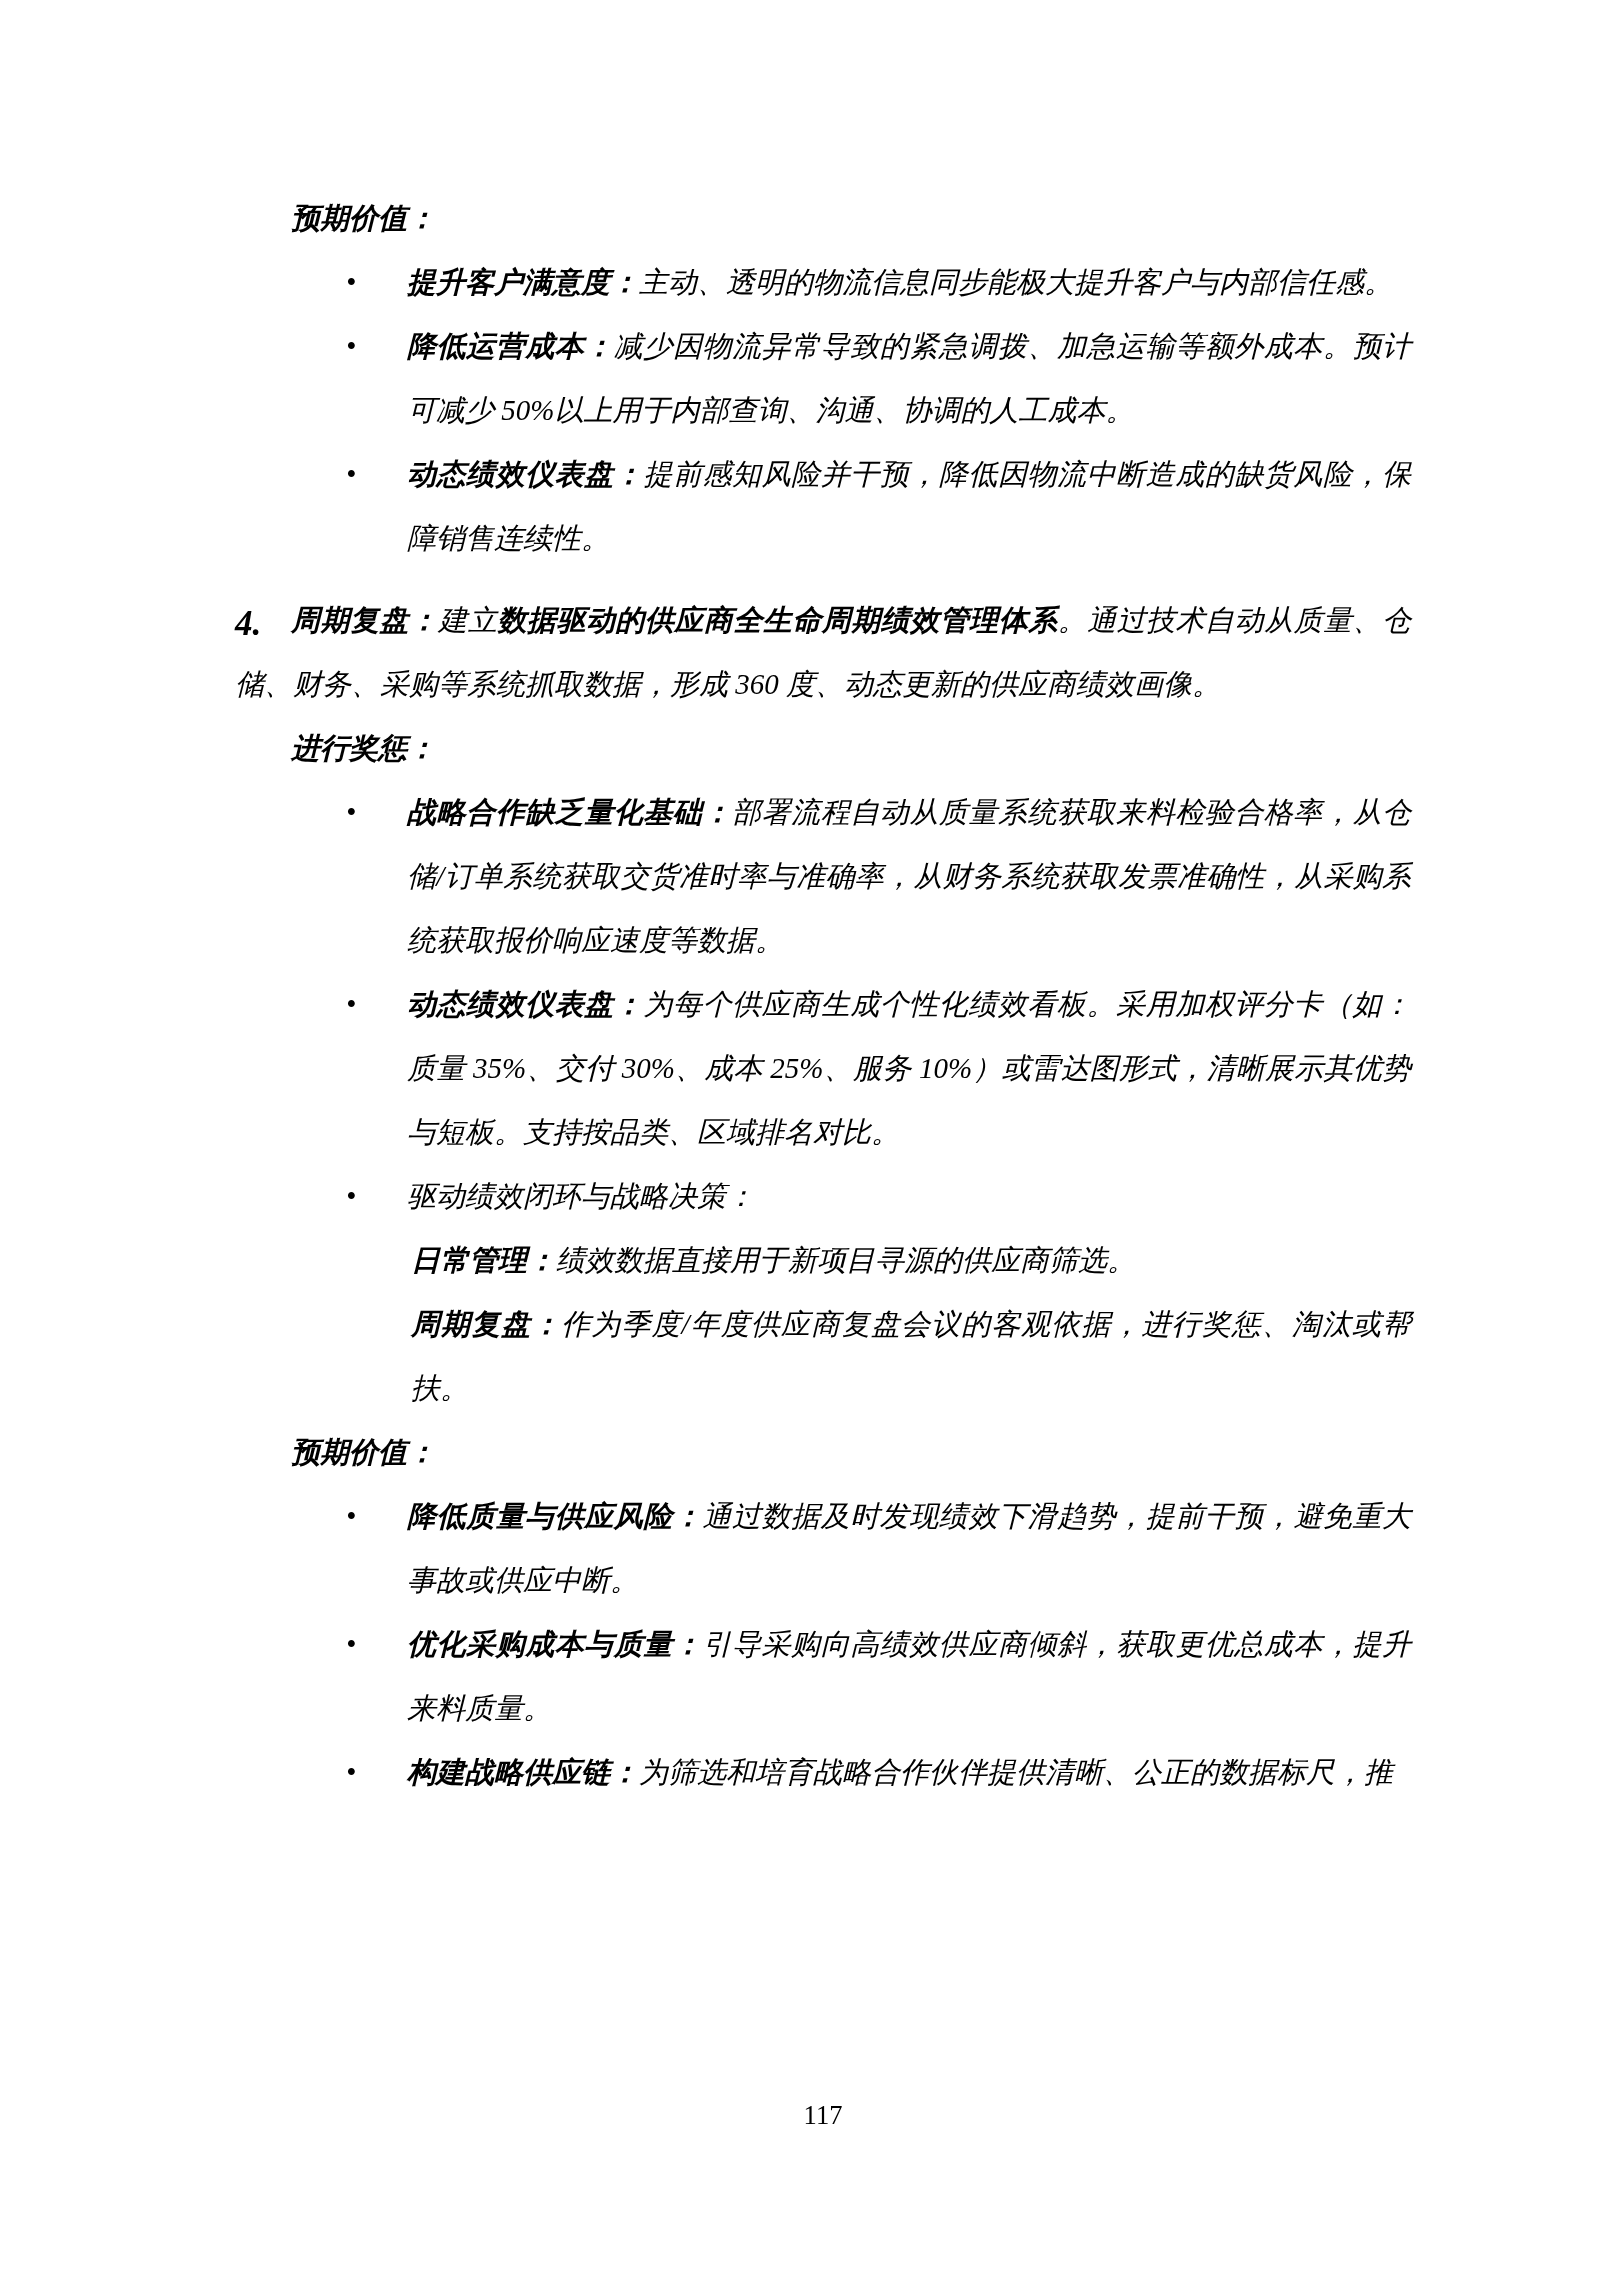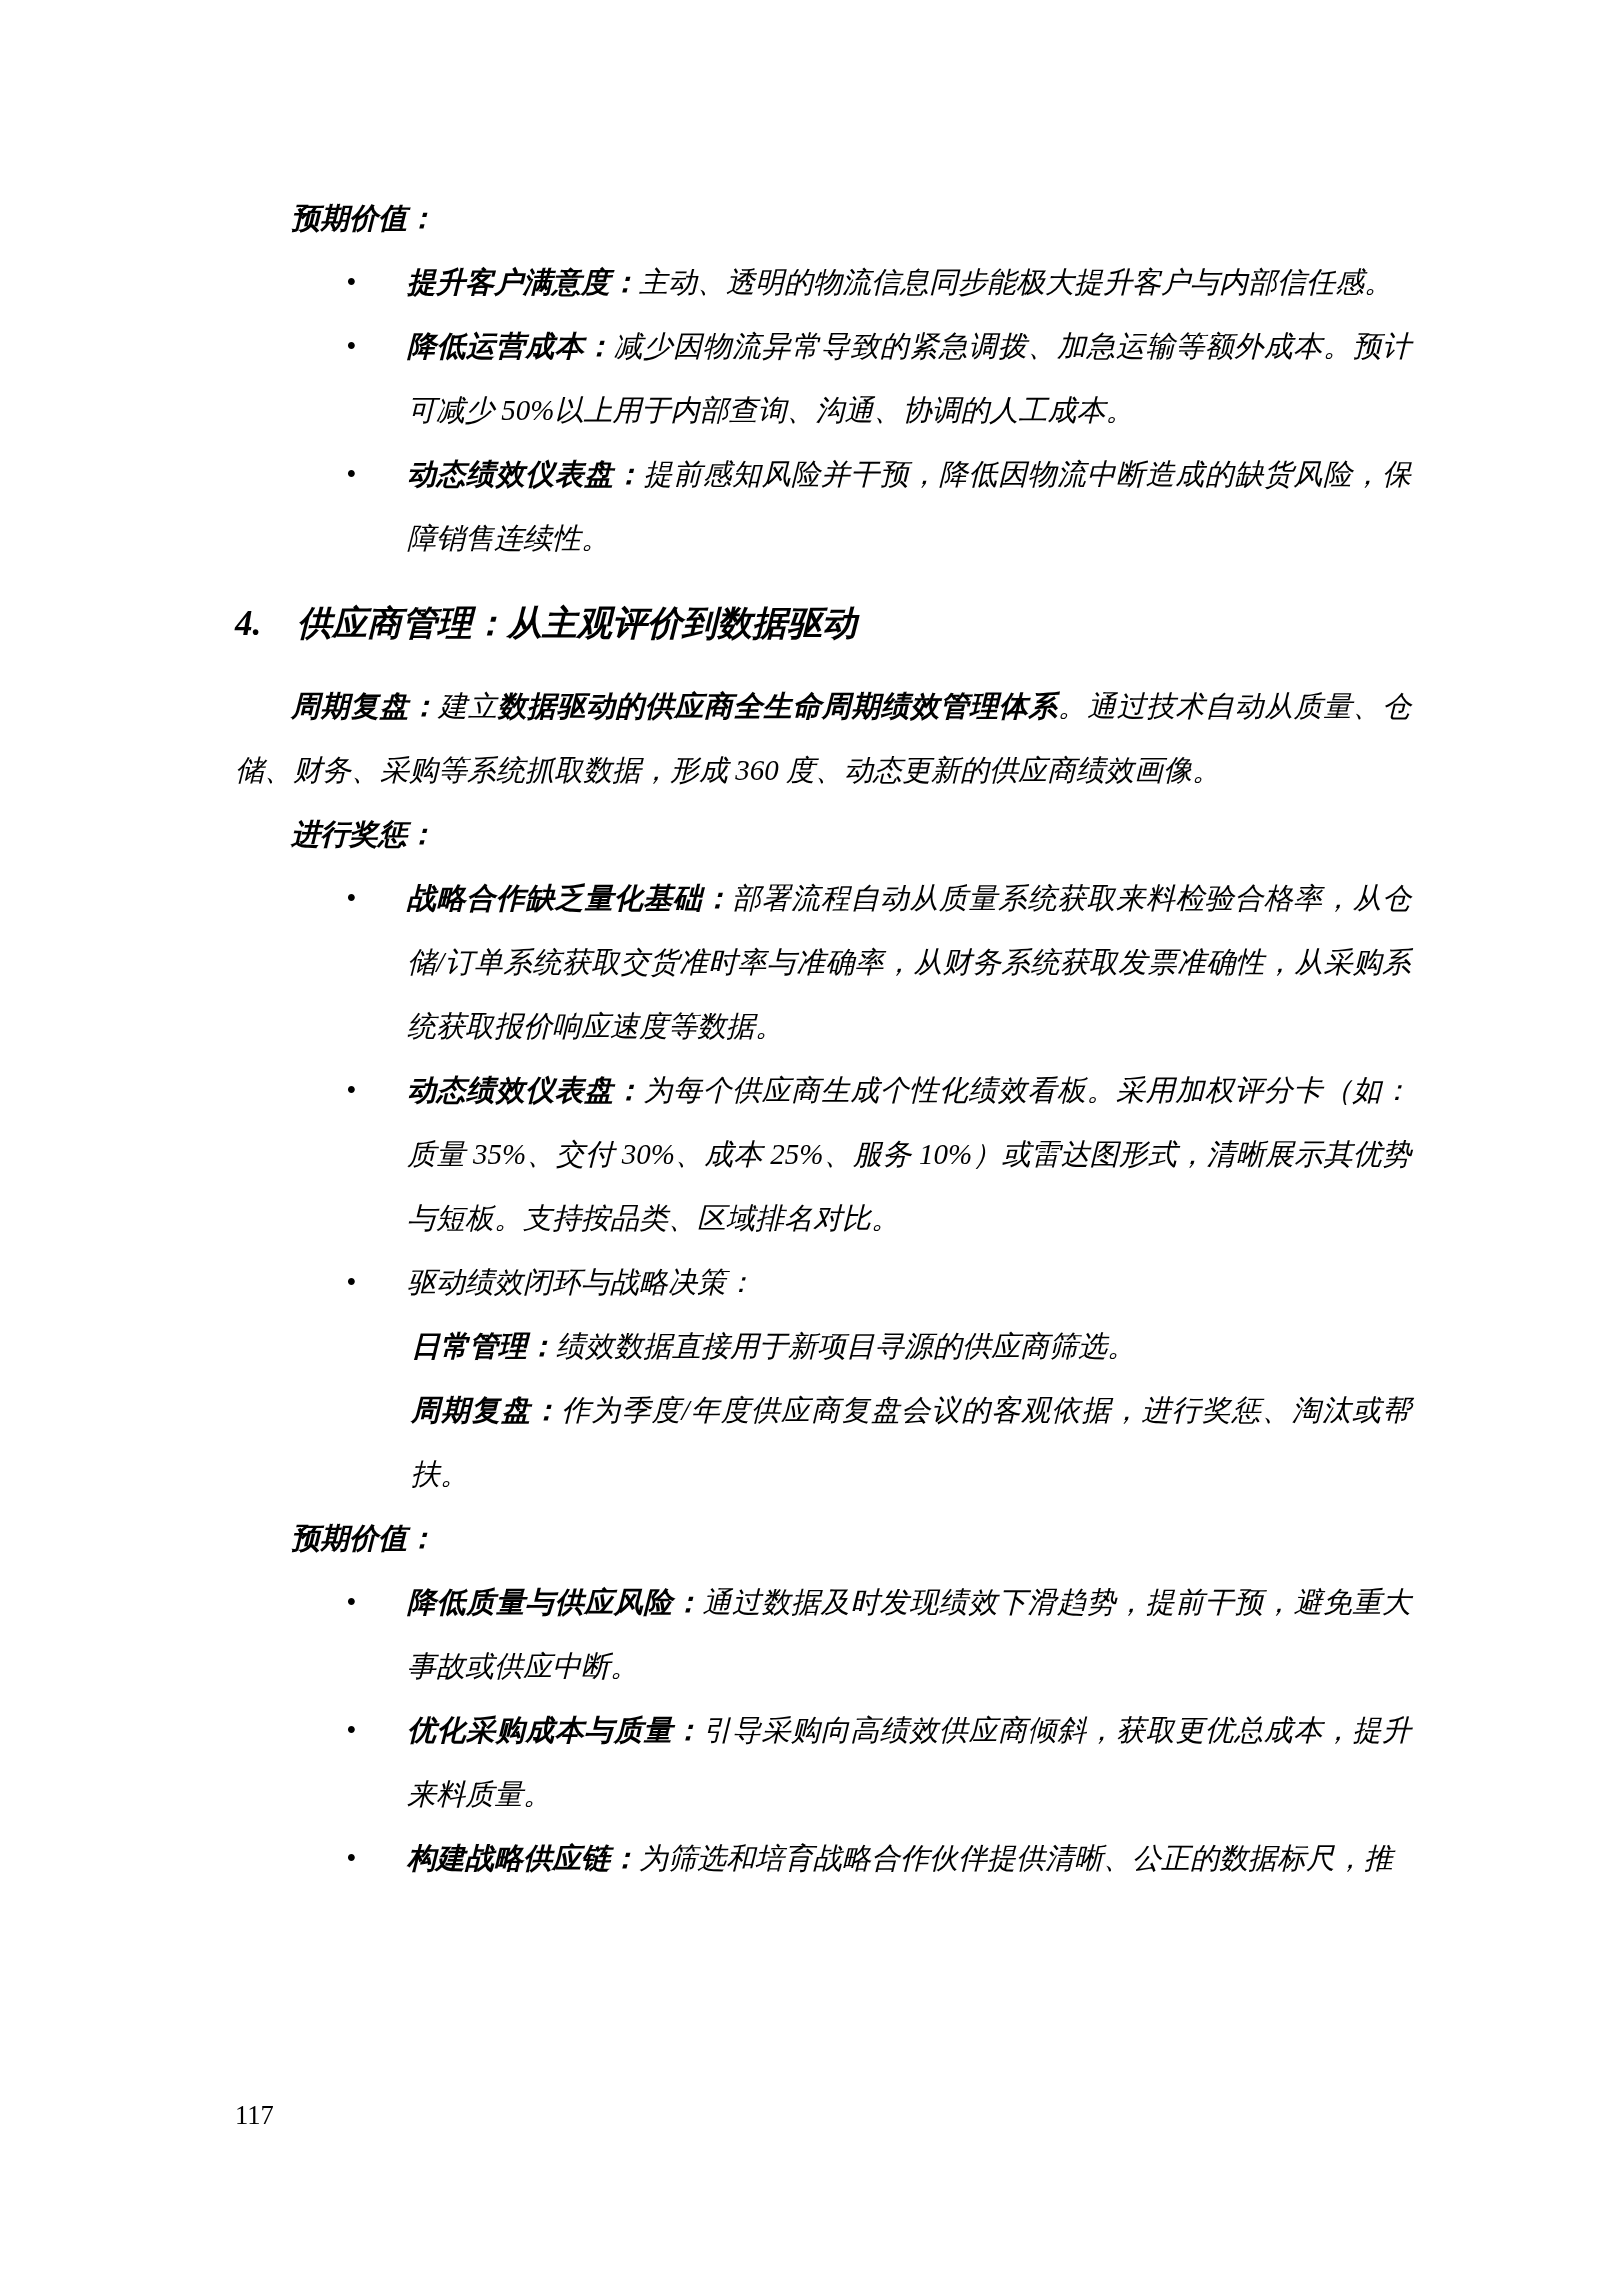--- a/index.html
+++ b/index.html
@@ -49,21 +49,21 @@
   ul.bullets > li > .dot {
     position: absolute;
     left: 111px; top: 0;
     font-size: 29px;
   }
   .sub-item { margin-left: 176px; }
   .page-number {
     position: absolute;
     left: 235px; top: 2096px;
     width: 1176px;
-    text-align: left;
+    text-align: center;
     font-size: 26.5px;
     line-height: 39px;
   }
 </style>
 </head>
 <body>
 
 <div class="page">
   <div class="content">
 
@@ -75,21 +75,21 @@
       </li>
       <li>
         <span class="dot">•</span><span class="bold">降低运营成本：</span><span>减少因物流异常导致的紧急调拨、加急运输等额外成本。预计可减少 50%以上用于内部查询、沟通、协调的人工成本。</span>
       </li>
       <li>
         <span class="dot">•</span><span class="bold">动态绩效仪表盘：</span><span>提前感知风险并干预，降低因物流中断造成的缺货风险，保障销售连续性。</span>
       </li>
     </ul>
 
     <h2 class="section-heading">
-      <span class="h2num">4.</span><span>供应商管理：从主观评价到数据驱动</span>
+      <span class="h2num">4.</span>
     </h2>
 
 
     <p class="indent">
       <span class="bold">周期复盘：</span><span>建立</span><span class="bold">数据驱动的供应商全生命周期绩效管理体系</span><span>。通过技术自动从质量、仓储、财务、采购等系统抓取数据，形成 360 度、动态更新的供应商绩效画像。</span>
     </p>
 
     <p class="indent bold">进行奖惩：</p>
 
     <ul class="bullets">

